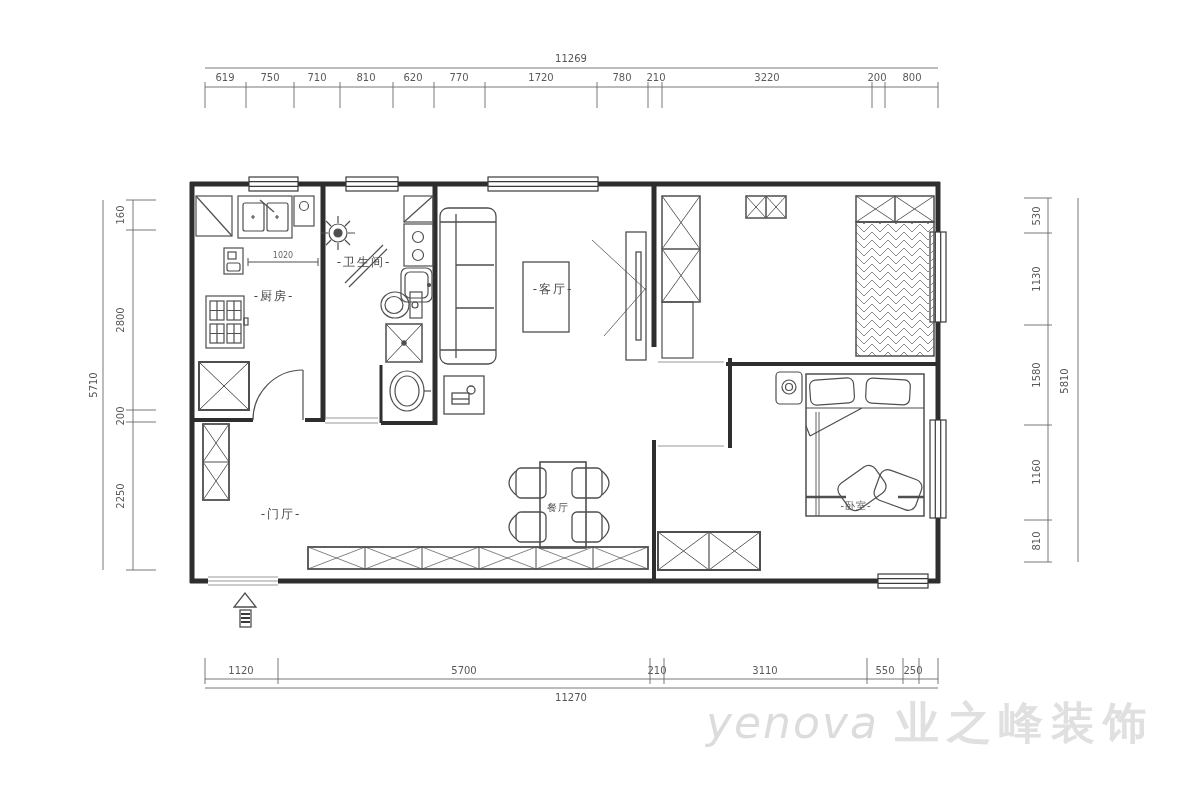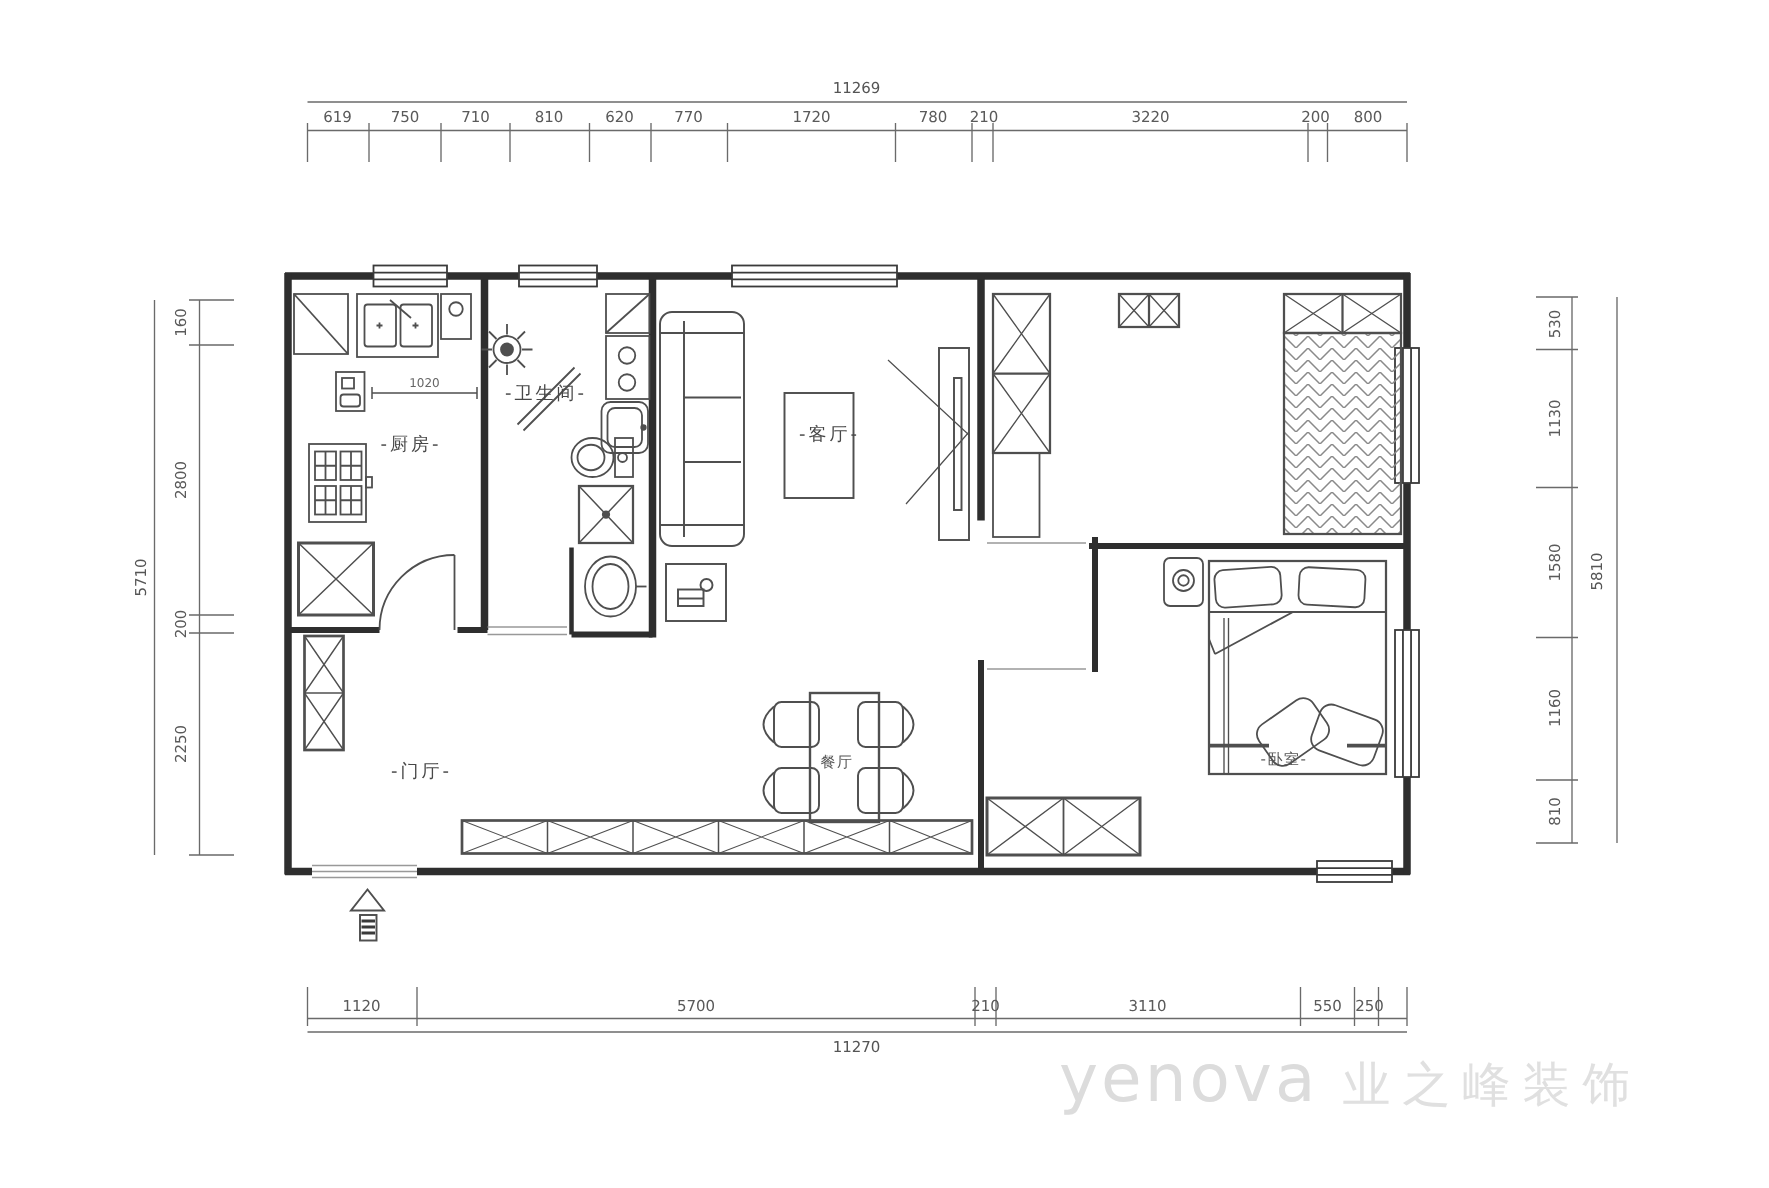--- a/index.html
+++ b/index.html
@@ -7,22 +7,22 @@
           font-family:"DejaVu Sans",sans-serif;}
   .plan-svg{position:absolute;left:0;top:0;}
   svg text{font-family:"DejaVu Sans",sans-serif;fill:#5a5a5a;}
   .dim{font-size:10px;text-anchor:middle;}
   .dim-total{font-size:10px;text-anchor:middle;fill:#555;}
   .room-label{font-size:12px;fill:#474747;letter-spacing:2px;text-anchor:middle;}
   .room-label-sm{font-size:10px;fill:#555;letter-spacing:1px;text-anchor:middle;}
   .tiny{font-size:8px;text-anchor:middle;fill:#666;}
   .watermark{position:absolute;left:706px;top:694px;display:flex;gap:16px;align-items:baseline;
              white-space:nowrap;pointer-events:none;}
-  .wm-brand{font-size:44px;color:#dcdcdc;letter-spacing:2px;}
-  .wm-company{font-size:32px;font-weight:normal;color:#e0e0e0;letter-spacing:8px;}
+  .wm-brand{font-style:italic;font-size:44px;color:#dcdcdc;letter-spacing:2px;}
+  .wm-company{font-size:44px;font-weight:bold;color:#e0e0e0;letter-spacing:8px;}
 </style>
 </head>
 <body>
 
 <div class="canvas">
 
 <svg class="plan-svg" width="1179" height="792" viewBox="0 0 1179 792">
 
   <defs>
     <pattern id="hb" width="16" height="8" patternUnits="userSpaceOnUse">

